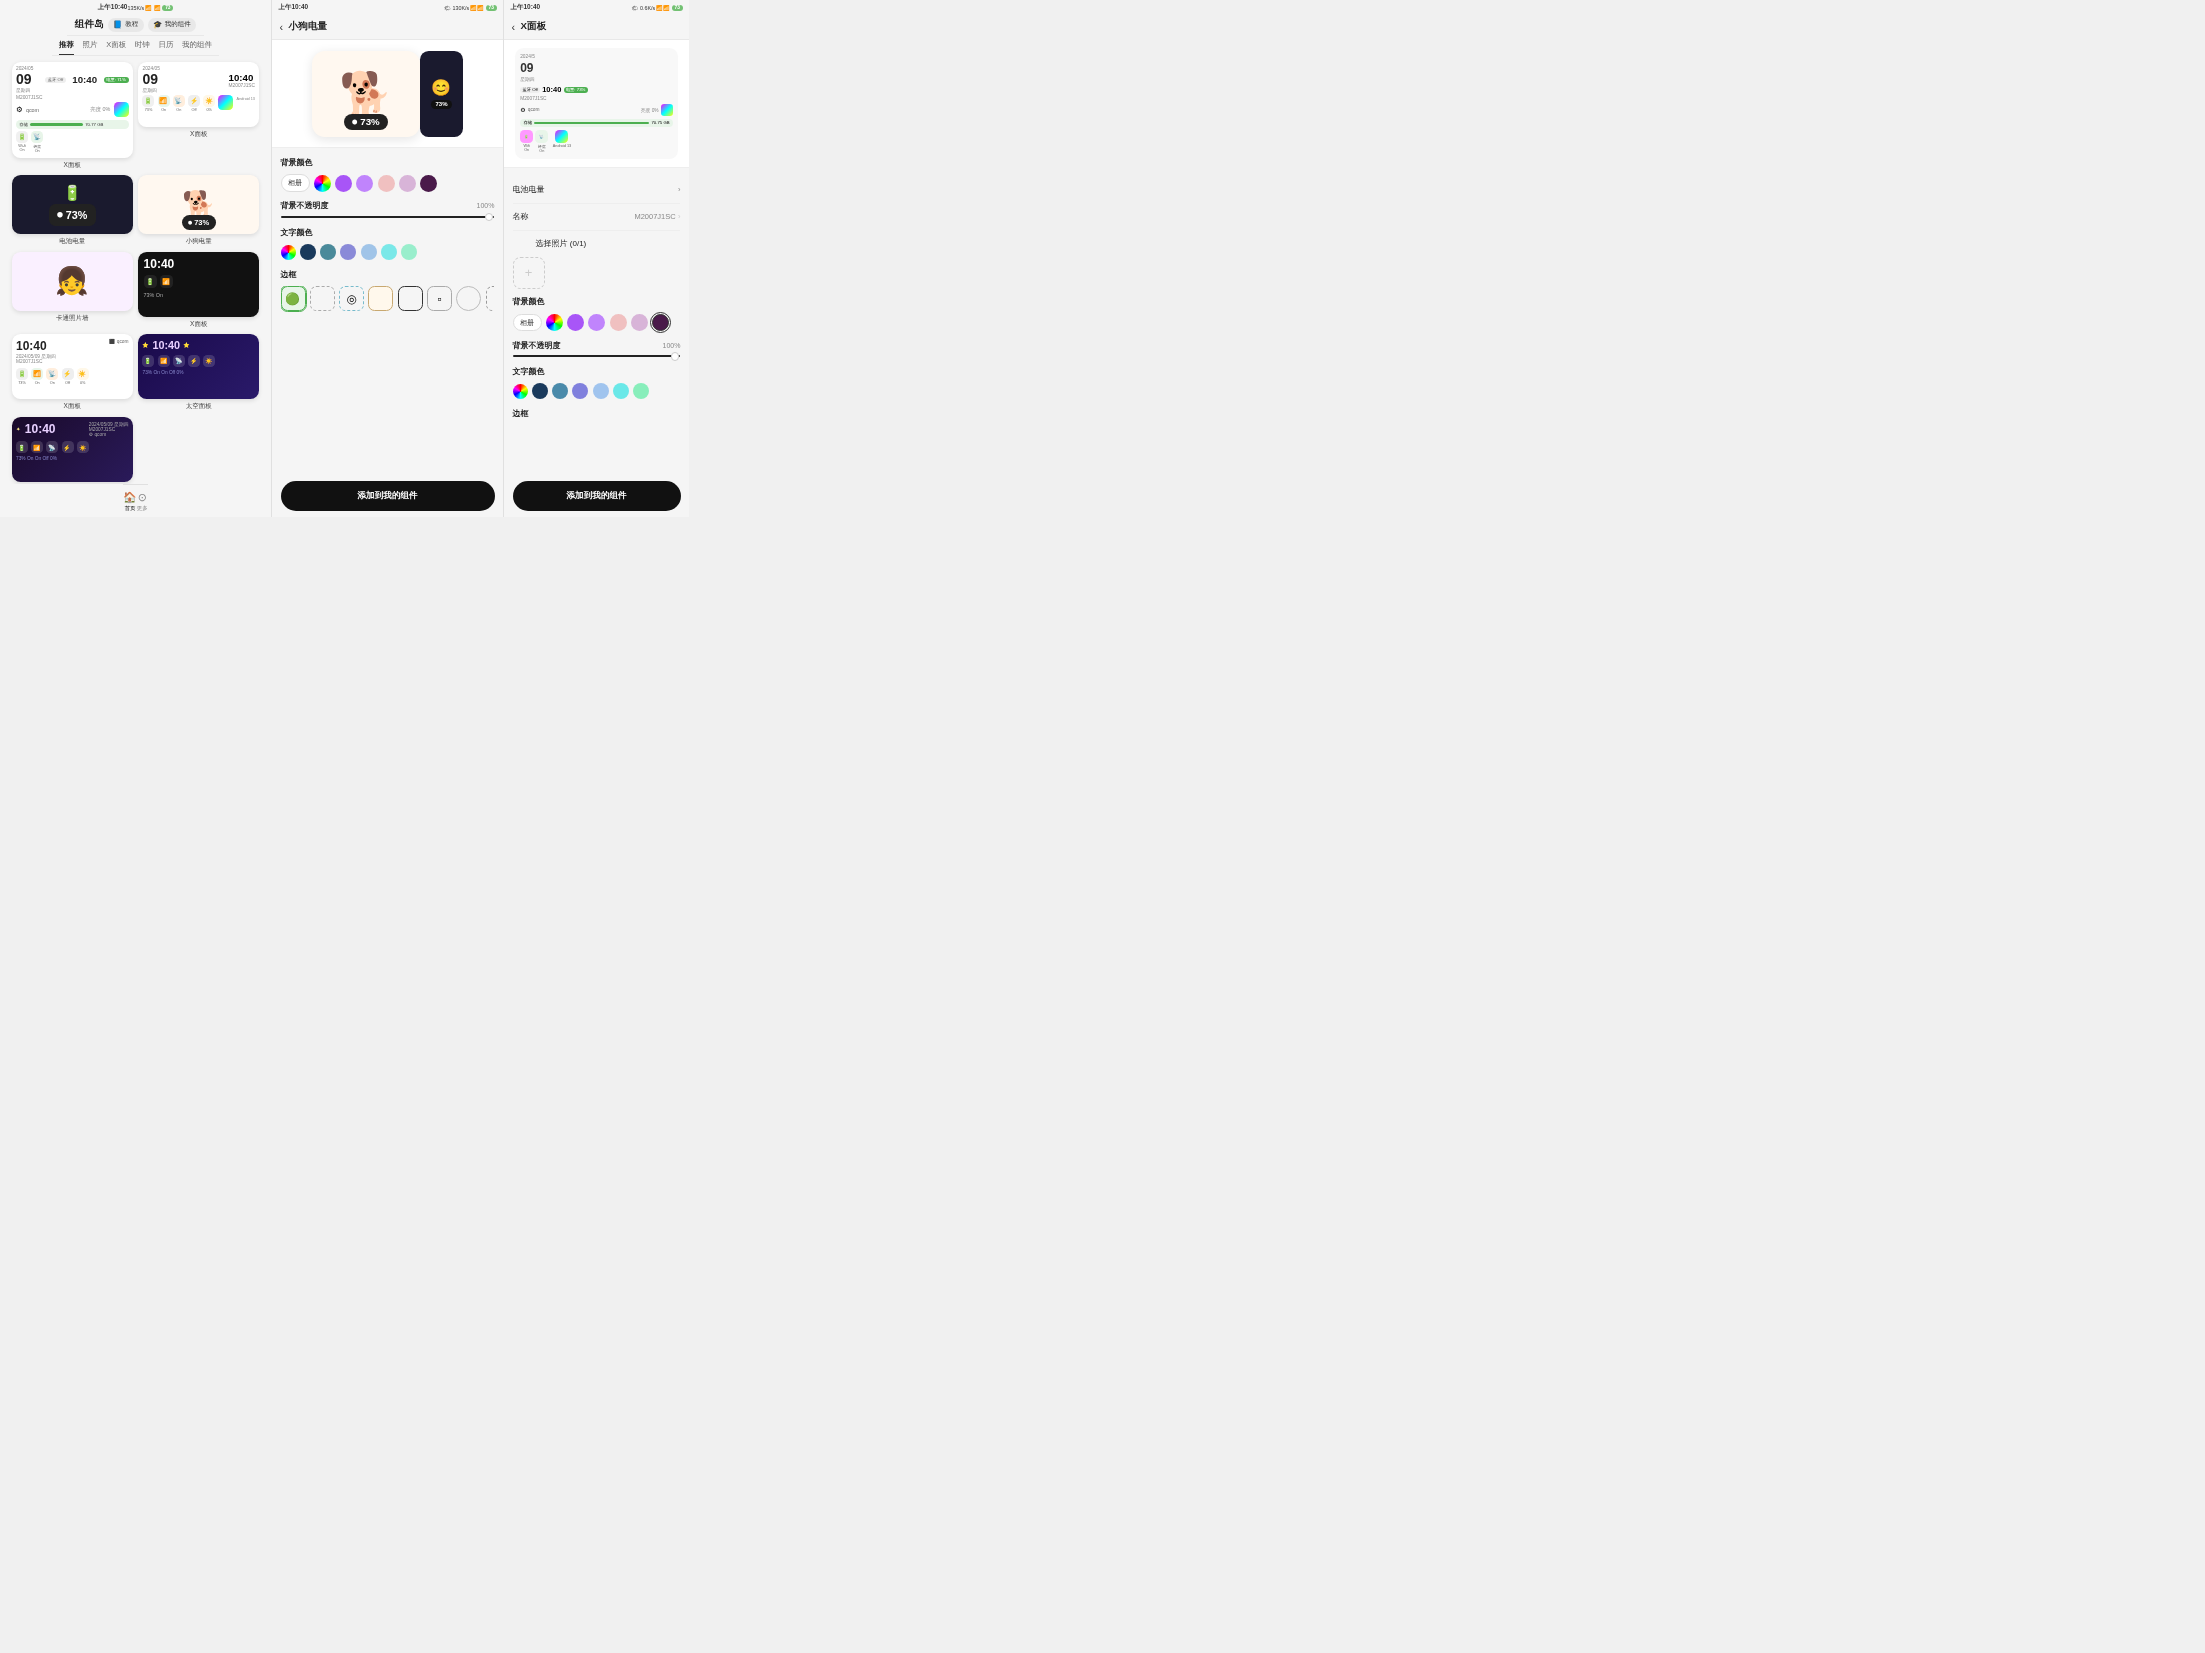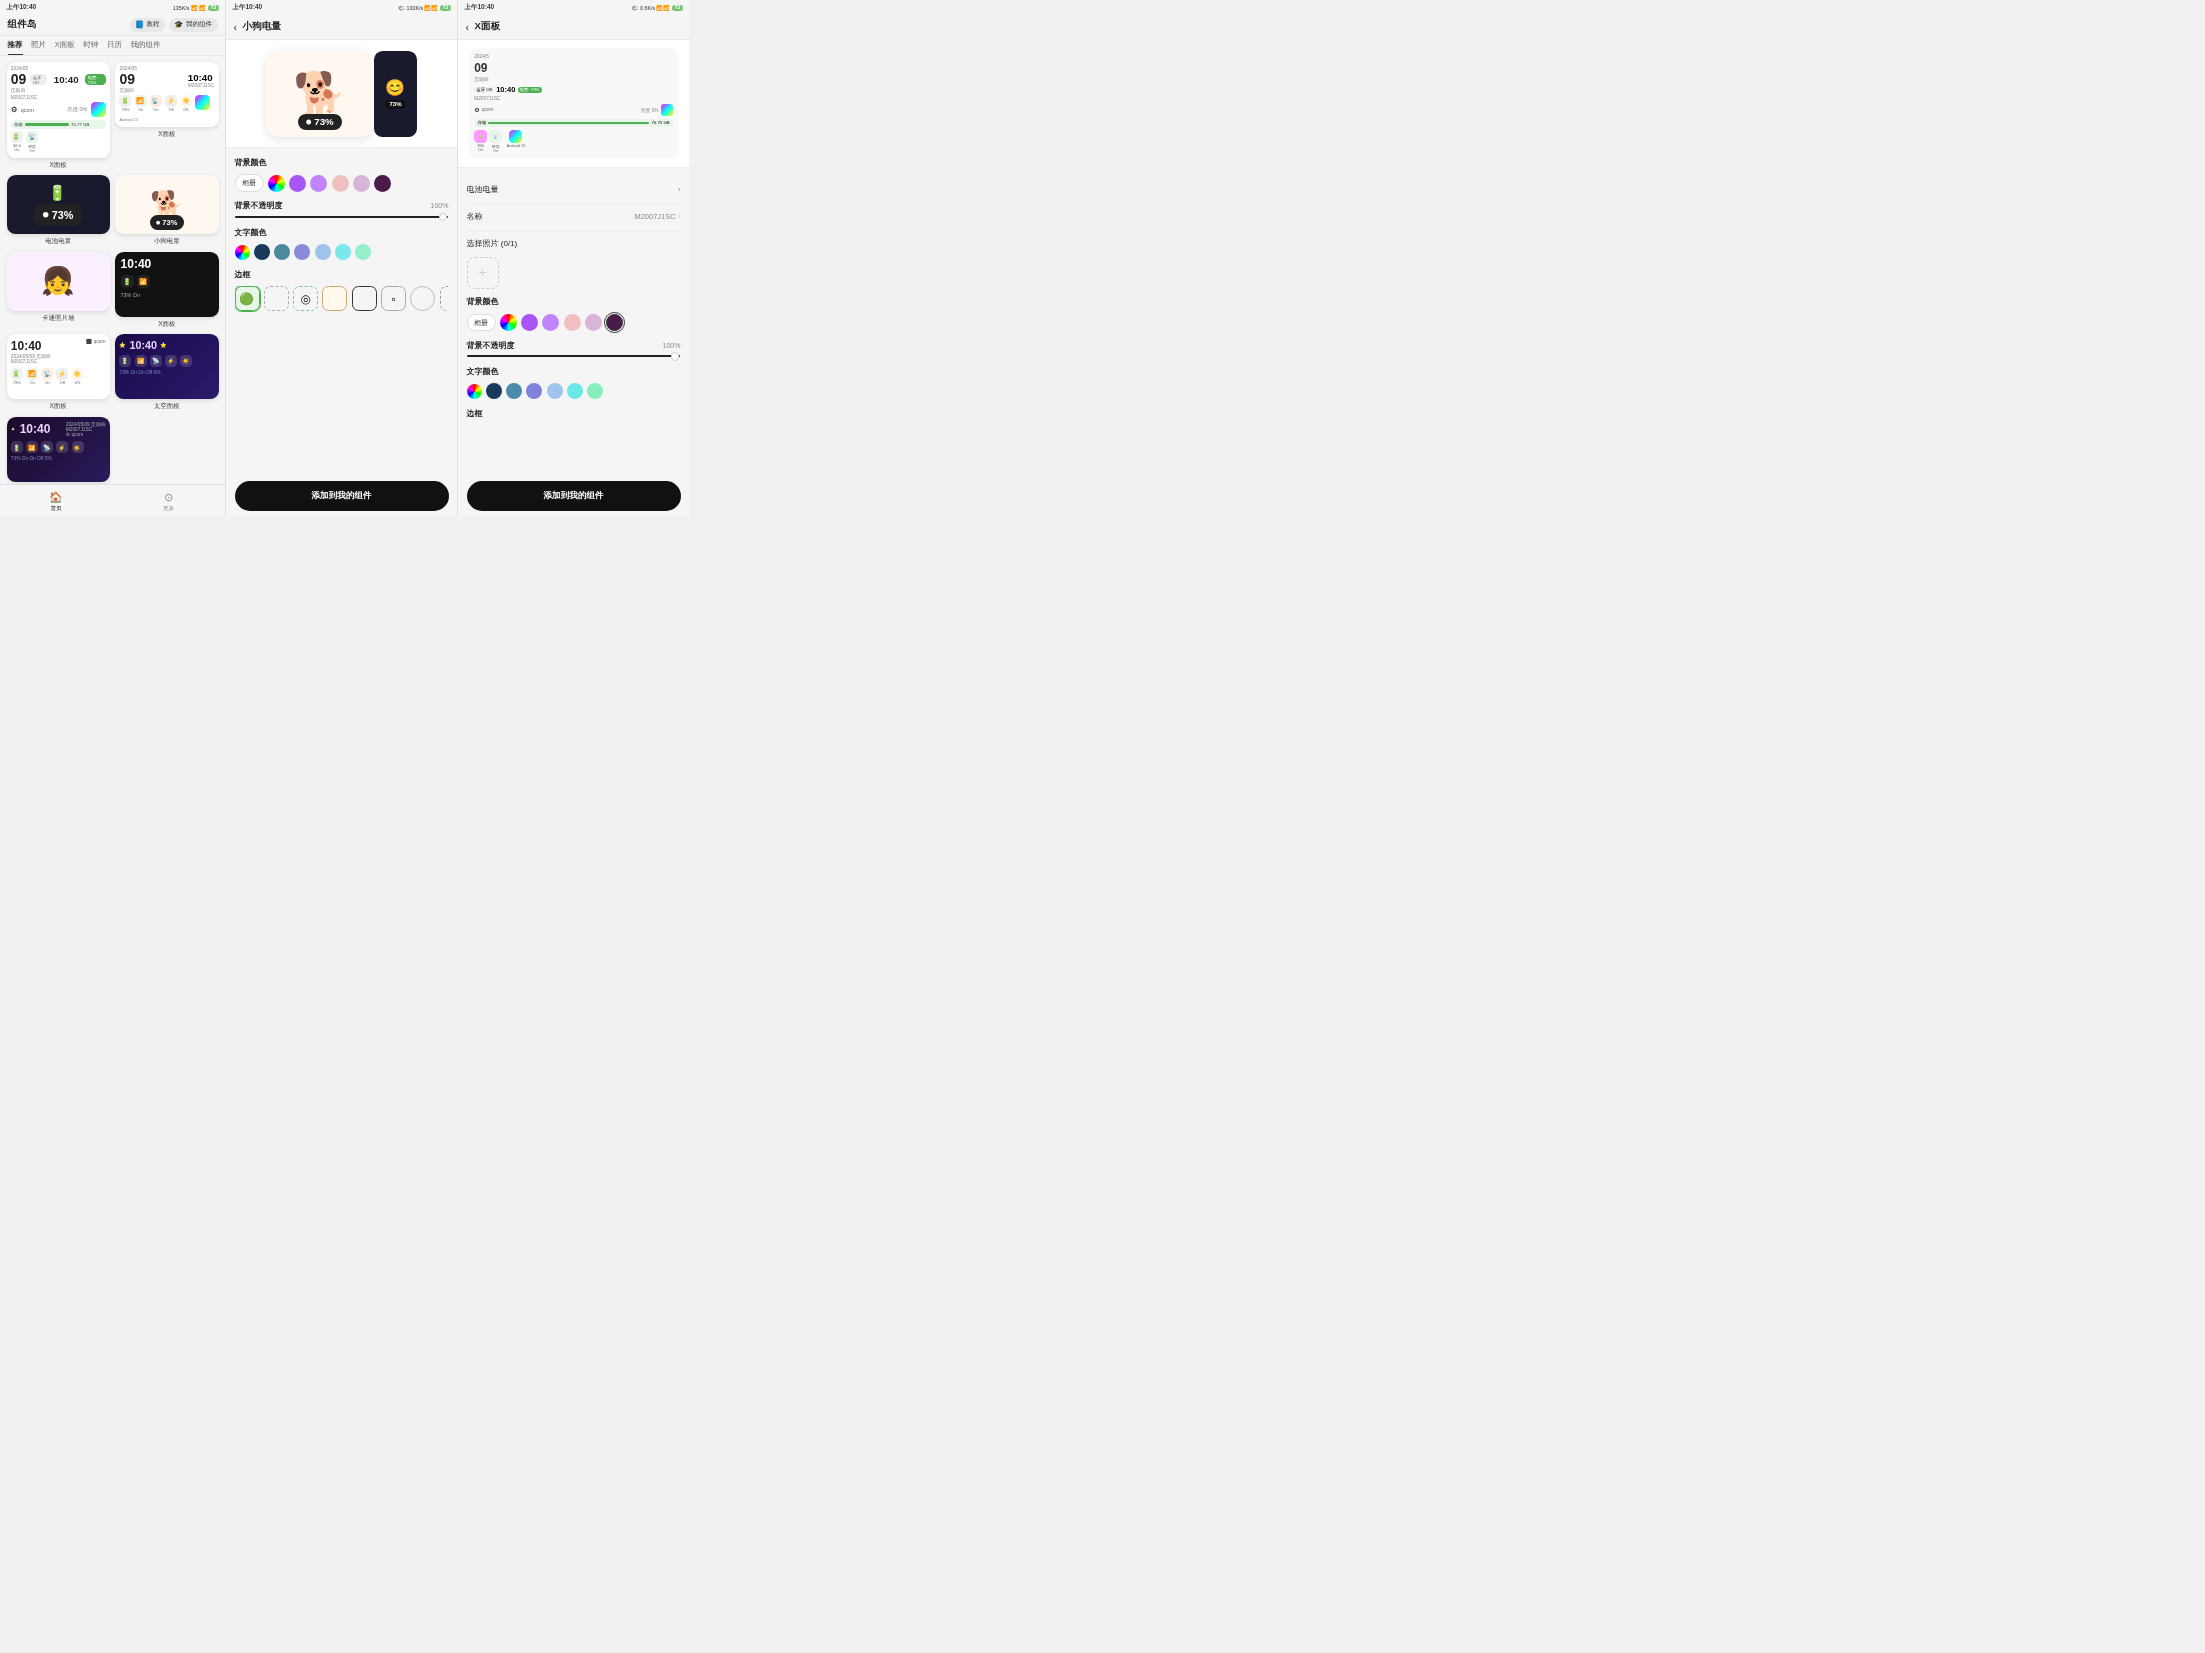--- a/index.html
+++ b/index.html
@@ -16,23 +16,24 @@
     .panel {
       display: flex;
       flex-direction: column;
       background: #f5f5f5;
       overflow: hidden;
       position: relative;
     }
 
     
     .panel-1 {
-      width: 226px;
+      width: 272px;
       flex-shrink: 0;
       border-right: 0.5px solid #e0e0e0;
+      align-items: center;
     }
 
     .status-bar {
       display: flex;
       justify-content: space-between;
       align-items: center;
       padding: 2.2px 6.5px;
       background: #f5f5f5;
       font-size: 6px;
       color: #333;
@@ -861,21 +862,21 @@
 
     <div class="detail-row">
       <span class="detail-row-label">名称</span>
       <span class="detail-row-value">
         <span>M2007J1SC</span>
         <span class="chevron">›</span>
       </span>
     </div>
 
     <div>
-      <div class="detail-row" style="border:none;padding-bottom:2.2px;">
+      <div class="detail-row" style="border:none;padding-bottom:2.2px;margin-left:23px;">
         <span class="detail-row-label">选择照片 (0/1)</span>
       </div>
       <div class="add-photo-box">+</div>
     </div>
 
     <div style="margin-top:7.5px;">
       <div class="config-label">背景颜色</div>
       <div class="color-row">
         <div class="color-album-btn">相册</div>
         <div class="rainbow-dot"></div>

